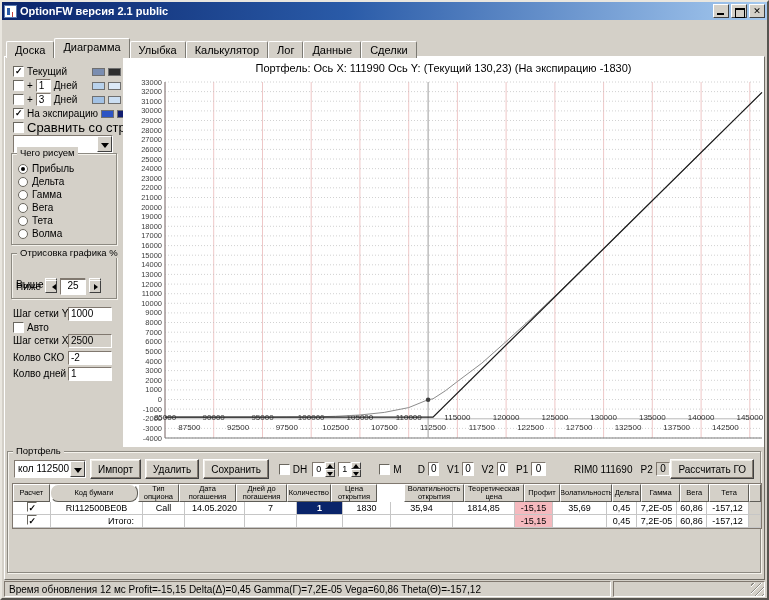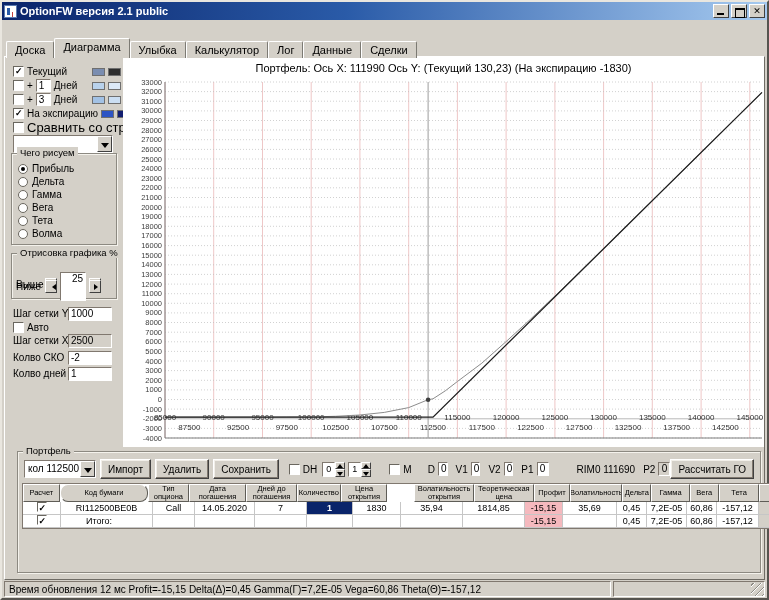--- a/index.html
+++ b/index.html
@@ -174,21 +174,21 @@
       <span class="legend">Отрисовка графика %</span>
       <div class="lrow" style="left:4px;top:24px;width:98px">
         <span style="width:26px">Выше</span>
         <span class="abtn left"></span>
         <span class="fld" style="width:26px;height:13px;text-align:center">30</span>
         <span class="abtn right"></span>
       </div>
       <div class="lrow" style="left:4px;top:26px;width:98px">
         <span style="width:26px">Ниже</span>
         <span class="abtn left"></span>
-        <span class="fld" style="width:26px;height:29px;text-align:right">25</span>
+        <span class="fld" style="width:26px;height:16px;text-align:center">25</span>
         <span class="abtn right"></span>
       </div>
     </div>
 
     <div class="lrow" style="top:250px">
       <span style="width:52px">Шаг сетки Y</span>
       <span class="fld" style="width:44px">1000</span>
     </div>
     <div class="lrow" style="top:264px">
       <span class="cb"></span>
@@ -326,21 +326,21 @@
             <text x="576.1" y="346.3" text-anchor="middle" font-size="8" fill="#303030">140000</text>
             <text x="600.4" y="355.9" text-anchor="middle" font-size="8" fill="#303030">142500</text>
             <text x="624.8" y="346.3" text-anchor="middle" font-size="8" fill="#303030">145000</text>
             <line x1="303.1" x2="303.1" y1="8" y2="364.0" stroke="#9d9d9d"></line>
             <polyline points="40.0,343.1 88.7,343.1 137.5,343.1 161.8,343.0 186.2,342.9 210.6,342.3 234.9,341.0 259.3,338.4 283.7,333.6 303.1,325.7 308.0,324.8 320.2,316.9 332.4,307.5 356.8,289.2 381.1,267.6 405.5,245.2 429.9,222.0 454.2,198.4 478.6,174.6 503.0,150.6 527.3,126.5 551.7,102.6 576.1,78.5 600.4,54.5 624.8,30.4 637.0,18.4" fill="none" stroke="#8c8c8c" stroke-width="1"></polyline>
             <polyline points="40.0,343.1 308.0,343.1 637.0,18.4" fill="none" stroke="#1e1e1e" stroke-width="1.3"></polyline>
             <circle cx="303.1" cy="325.7" r="2.3" fill="#3f3f3f"></circle>
           </svg></div>
     </div>
 
-    <div class="gbox" style="left:12px;top:394px;right:3px;height:122px">
+    <div class="gbox" style="left:2px;top:394px;right:3px;height:122px">
       <span class="legend">Портфель</span>
       <div class="pctrl">
         <span class="combo" style="position:relative;width:72px;flex:0 0 auto">
           <span class="val">кол 112500</span>
           <span class="dropbtn"></span>
         </span>
         <button class="btn" style="margin-left:4px">Импорт</button>
         <button class="btn" style="margin-left:4px">Удалить</button>
         <button class="btn" style="margin-left:4px">Сохранить</button>
         <span class="cb" style="margin-left:10px"></span>
@@ -406,21 +406,21 @@
             <div class="bcell" style="width: 38px; background: rgb(245, 185, 190);">-15,15</div>
             <div class="bcell" style="width: 54px;">35,69</div>
             <div class="bcell" style="width: 30px;">0,45</div>
             <div class="bcell" style="width: 40px;">7,2E-05</div>
             <div class="bcell" style="width: 30px;">60,86</div>
             <div class="bcell" style="width: 42px;">-157,12</div>
             <div class="bcell scrolllane" style="width: 12px;"></div>
           </div>
           <div class="trow">
             <div class="bcell" style="width: 38px;"><span class="cb on"></span></div>
-            <div class="bcell" style="width: 92px; padding-right: 16px;">Итого:</div>
+            <div class="bcell" style="width: 92px; text-align: right; padding-right: 8px;">Итого:</div>
             <div class="bcell" style="width: 42px;"></div>
             <div class="bcell" style="width: 60px;"></div>
             <div class="bcell" style="width: 52px;"></div>
             <div class="bcell" style="width: 46px;"></div>
             <div class="bcell" style="width: 48px;"></div>
             <div class="bcell" style="width: 62px;"></div>
             <div class="bcell" style="width: 62px;"></div>
             <div class="bcell" style="width: 38px; background: rgb(245, 185, 190);">-15,15</div>
             <div class="bcell" style="width: 54px;"></div>
             <div class="bcell" style="width: 30px;">0,45</div>

